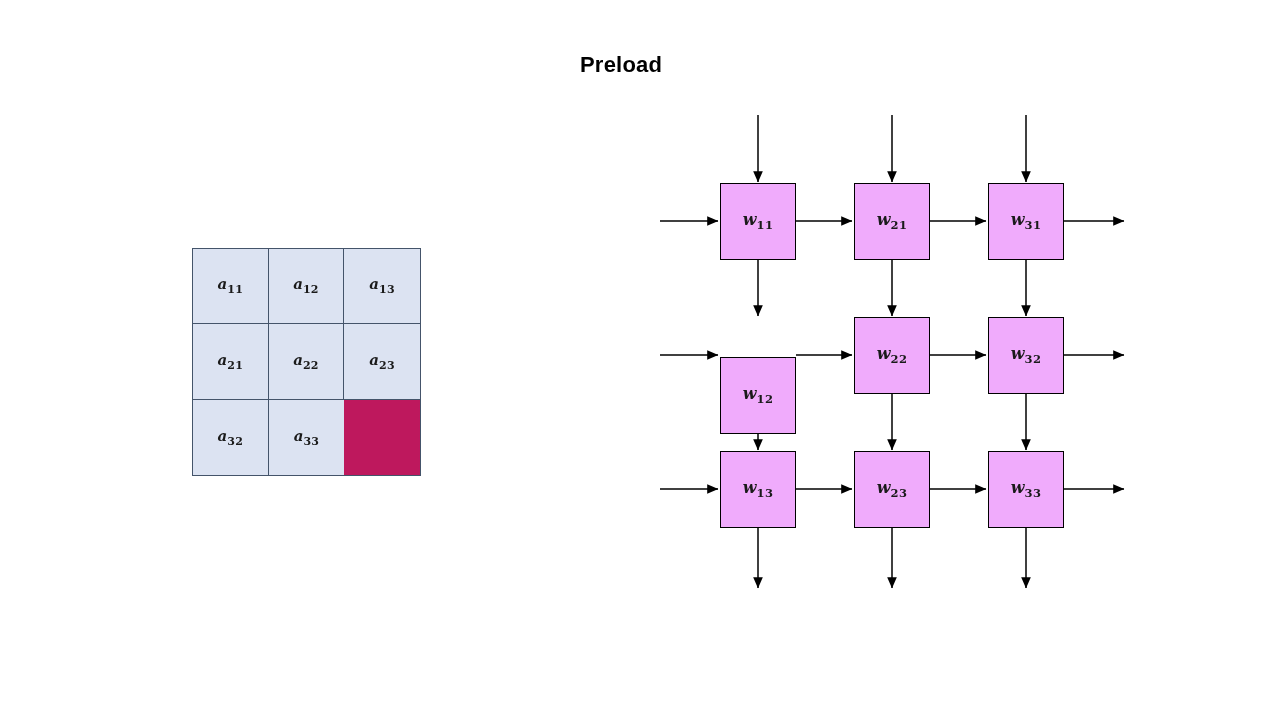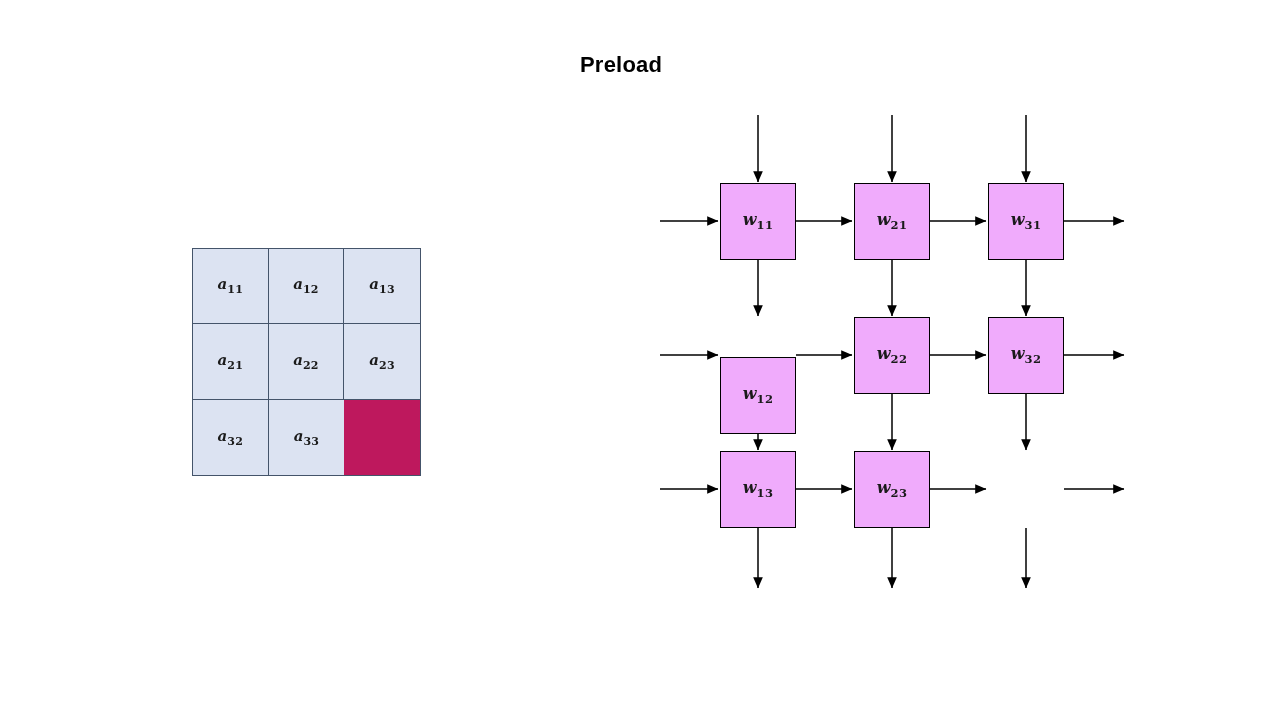--- a/index.html
+++ b/index.html
@@ -199,13 +199,16 @@
   <div class="pe" style="left:348px; top:217px;">
     <span class="sym"><span class="base">w</span><span class="sub">32</span></span>
   </div>
 
   <div class="pe" style="left:80px;  top:351px;">
     <span class="sym"><span class="base">w</span><span class="sub">13</span></span>
   </div>
   <div class="pe" style="left:214px; top:351px;">
     <span class="sym"><span class="base">w</span><span class="sub">23</span></span>
   </div>
+  <div class="pe" style="left:348px; top:351px;">
+    <span class="sym"><span class="base">w</span><span class="sub">33</span></span>
+  </div>
 </div>
 
 </body></html>

